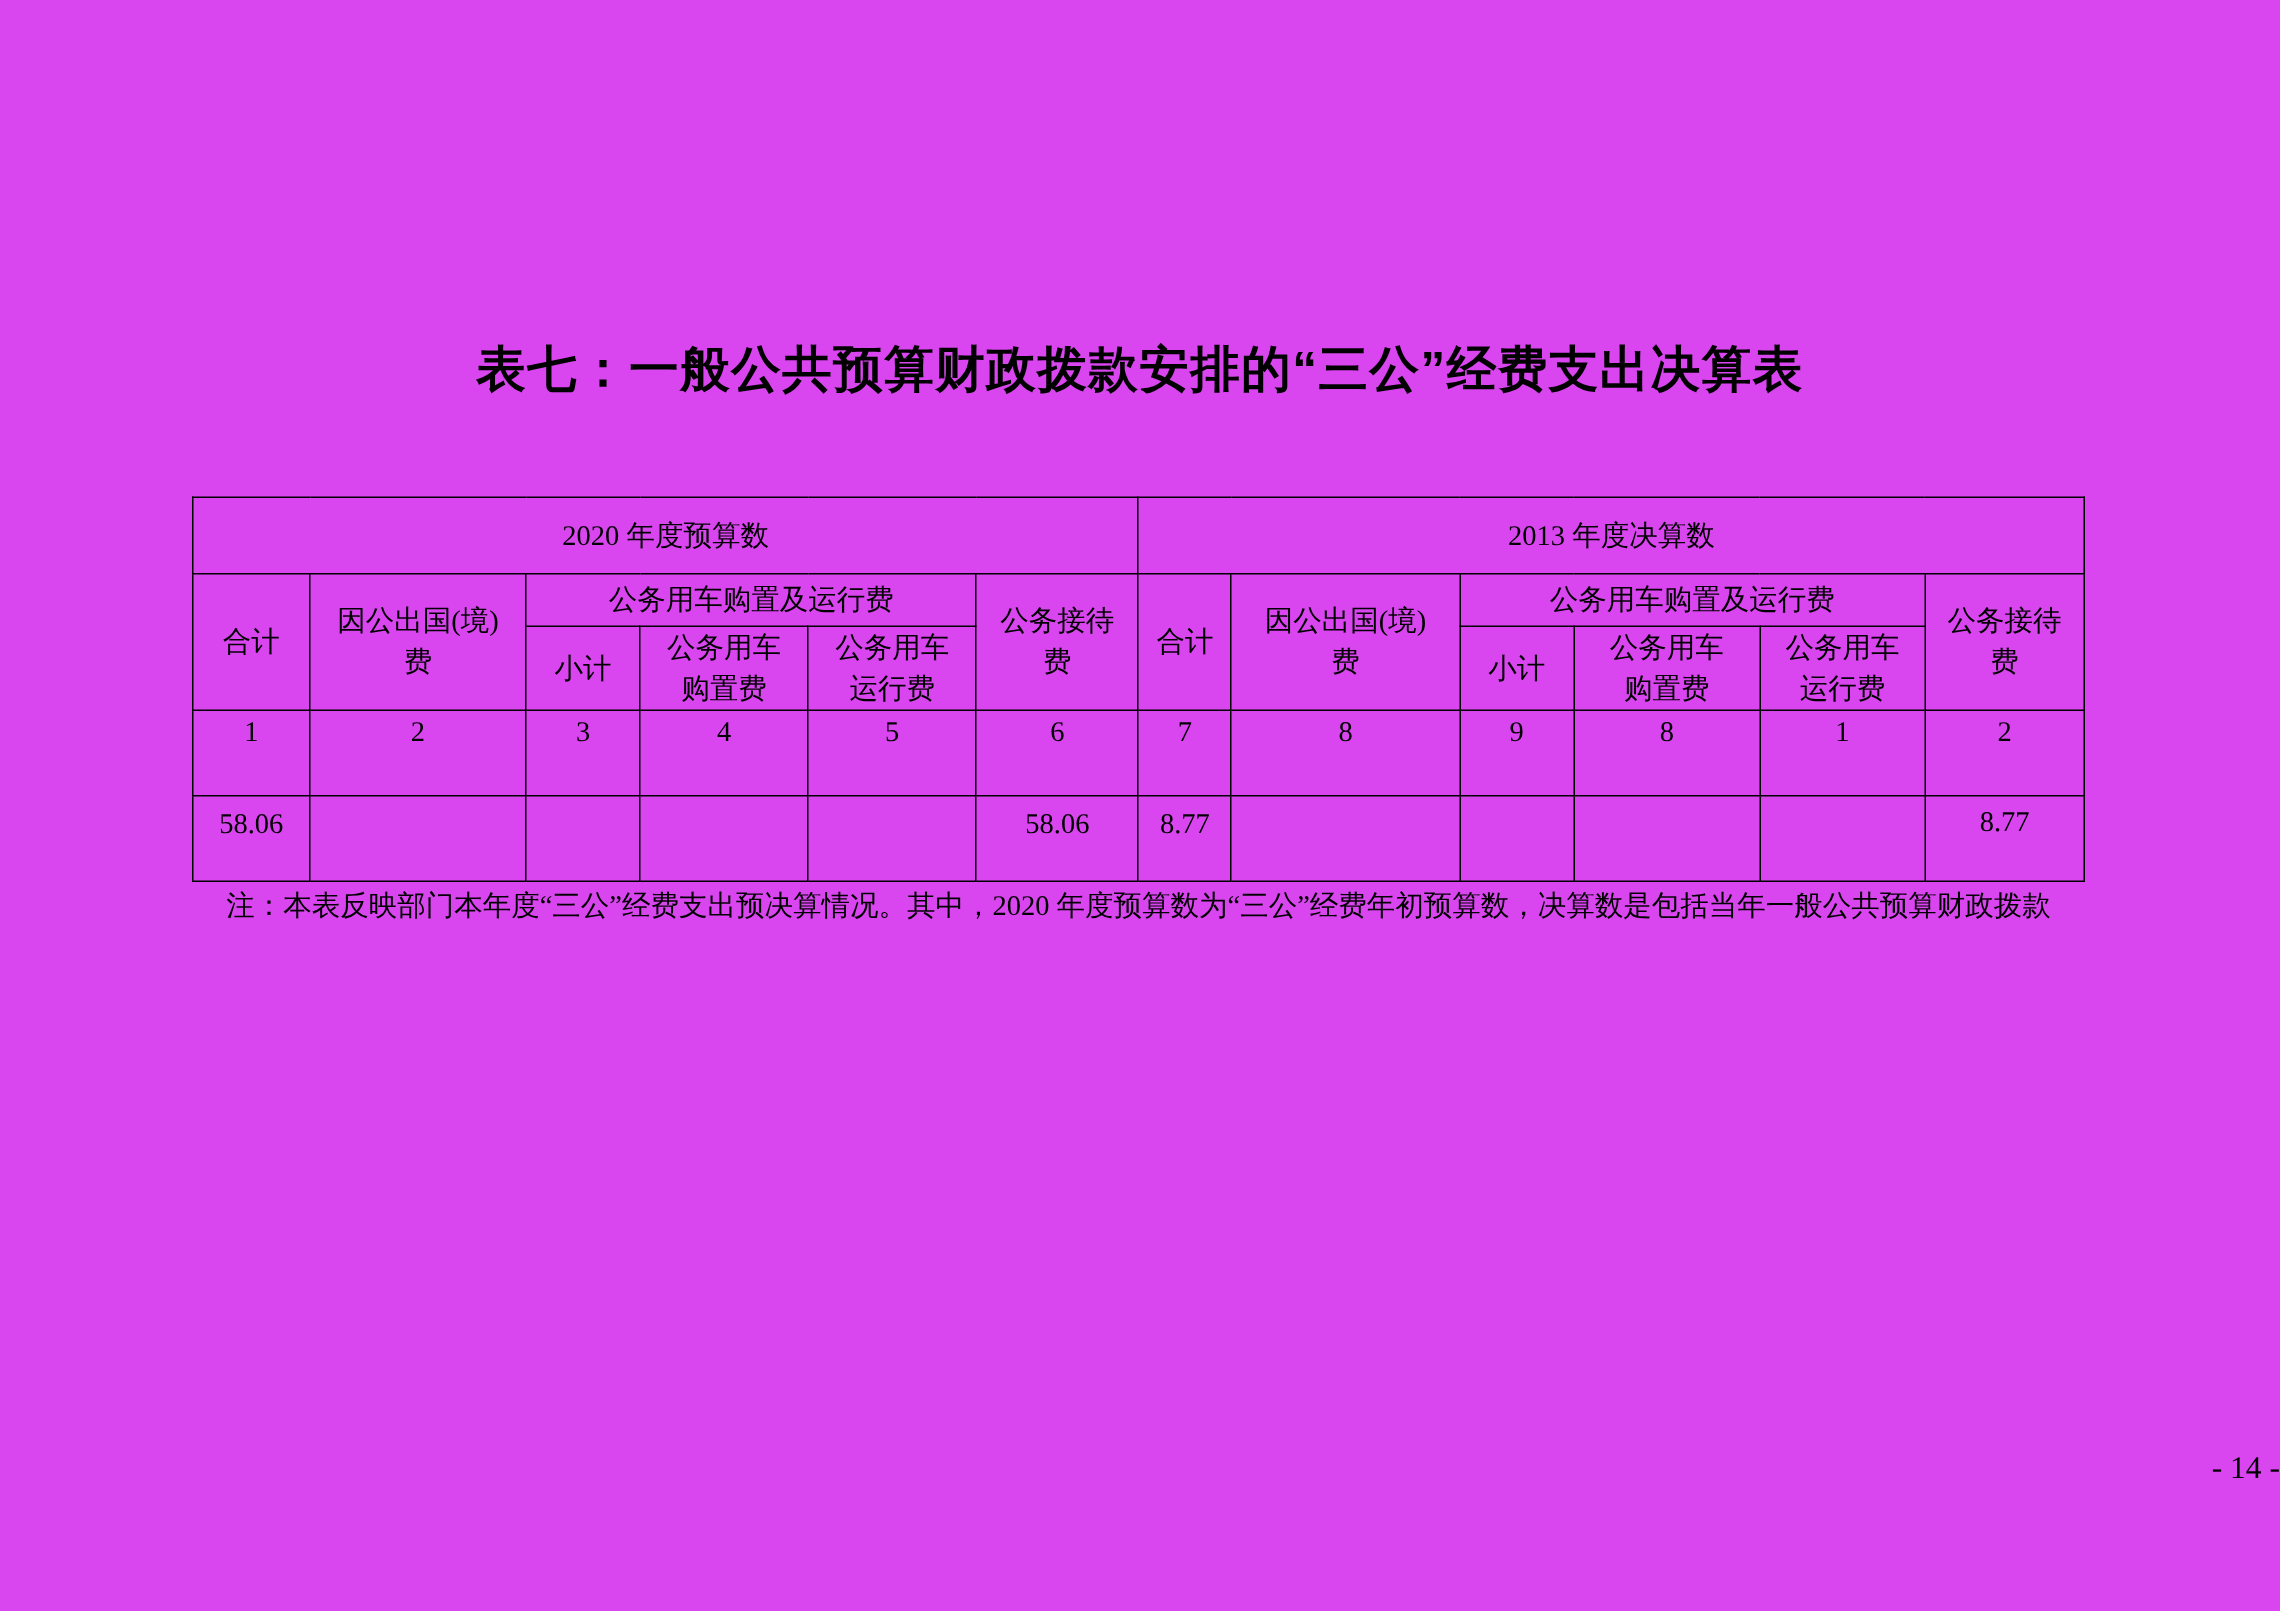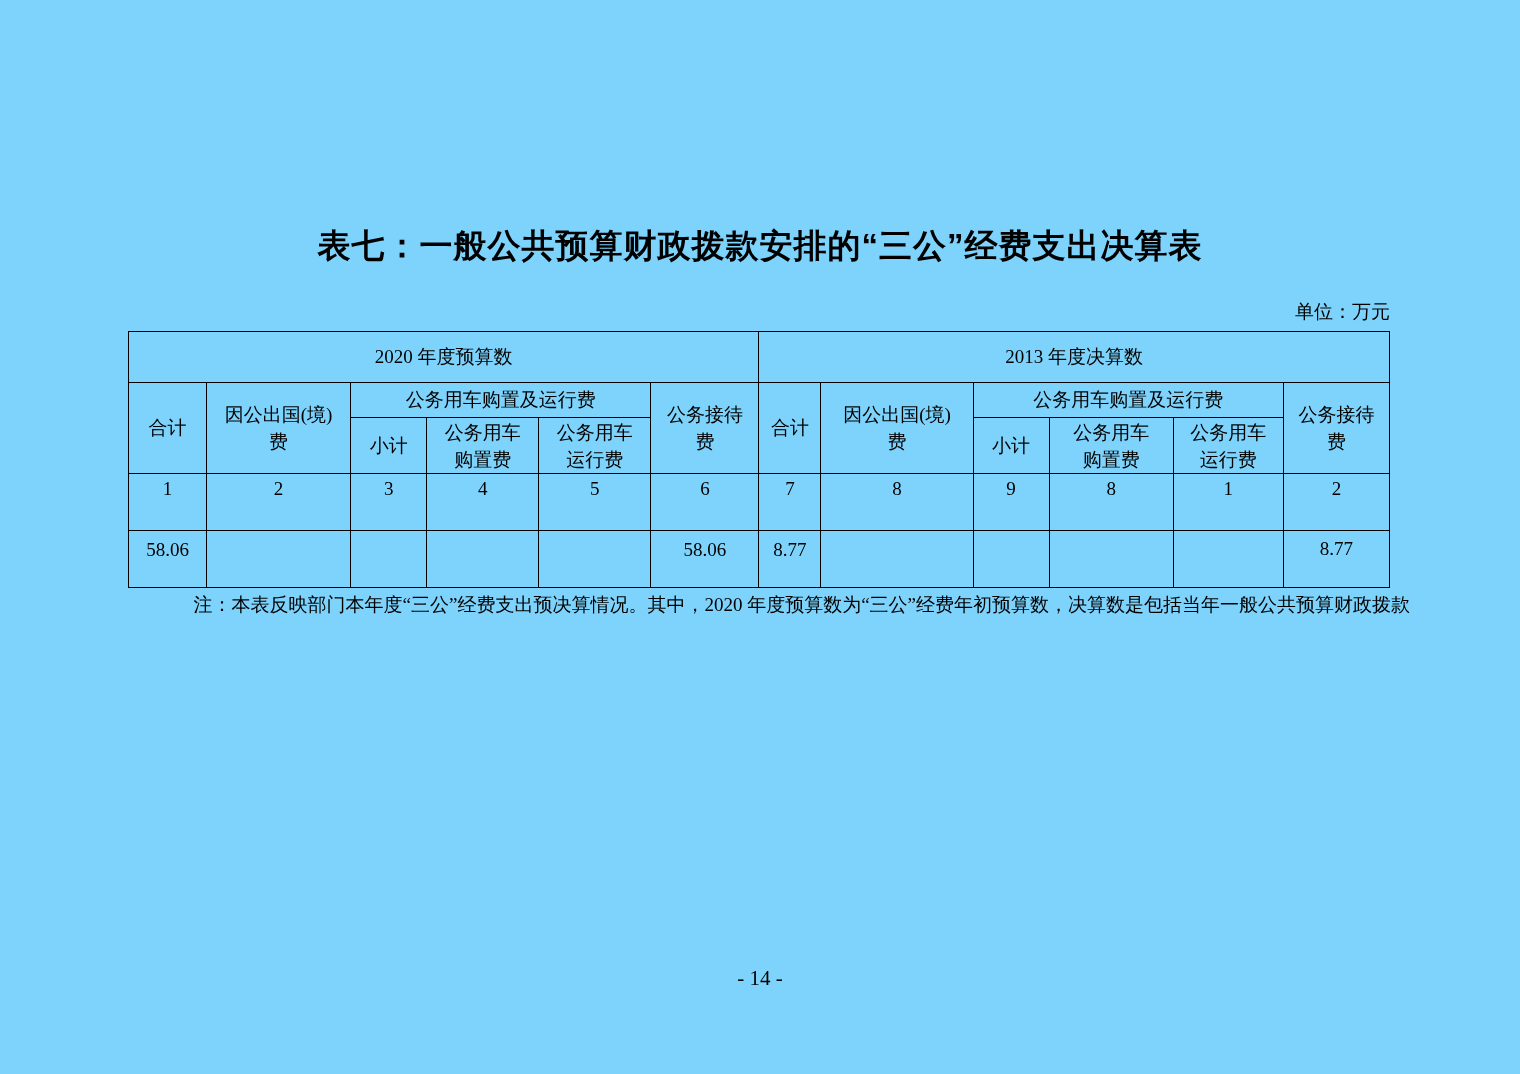--- a/index.html
+++ b/index.html
@@ -1,17 +1,17 @@
 <!DOCTYPE html>
 <html><head>
 <meta charset="utf-8">
 <style>
   html,body { margin:0; padding:0; background:#fff; }
   .page {
-    position:relative; width:1520px; height:1074px; background:#7dd3fc;
+    position:relative; width:1520px; height:1074px; background:#d946ef;
     font-family:"Liberation Serif","DejaVu Serif",serif; color:#000;
     overflow:hidden;
   }
   .doc-title {
     position:absolute; top:224px; left:0; width:100%; margin:0;
     text-align:center; font-family:"Liberation Sans","DejaVu Sans",sans-serif;
     font-weight:bold; font-size:33px; letter-spacing:1px;
   }
   .unit-label {
     position:absolute; top:299px; left:128px; width:1262px;
@@ -27,36 +27,35 @@
   }
   tr.r-group td { height:50px;margin-left:28px; }
   tr.r-h1 td { height:34px; }
   tr.r-h2 td { height:55px; }
   tr.r-num td { height:52px; vertical-align:top; padding-top:4px; }
   tr.r-data td { height:48px; vertical-align:top; padding-top:8px; }
   tr.r-data td.cell-top { padding-top:7px; }
   .w112 { width:112px; margin:0 auto; line-height:27px;text-align:center; }
   .w80  { width:80px;  margin:0 auto; line-height:27px; }
   .note {
-    position:absolute; left:128px; top:590px; width:1282px;
-    font-size:19px; line-height:29px; text-align:right;
+    position:absolute; left:118px; top:590px; width:1282px;
+    font-size:19px; line-height:29px; text-align:center;
   }
   .page-number {
     position:absolute; top:966px; left:0; width:100%;
-    text-align:center; font-size:21px;
+    text-align:right; font-size:21px;
   }
 </style>
 </head>
 <body>
 
 <div class="page">
 
   <h1 class="doc-title">表七：一般公共预算财政拨款安排的“三公”经费支出决算表</h1>
 
-  <div class="unit-label">单位：万元</div>
 
   <table class="budget">
     <colgroup>
       <col style="width:78px">
         <col style="width:144px">
         <col style="width:76px">
       <col style="width:112px">
         <col style="width:112px">
         <col style="width:108px">
       <col style="width:62px">

